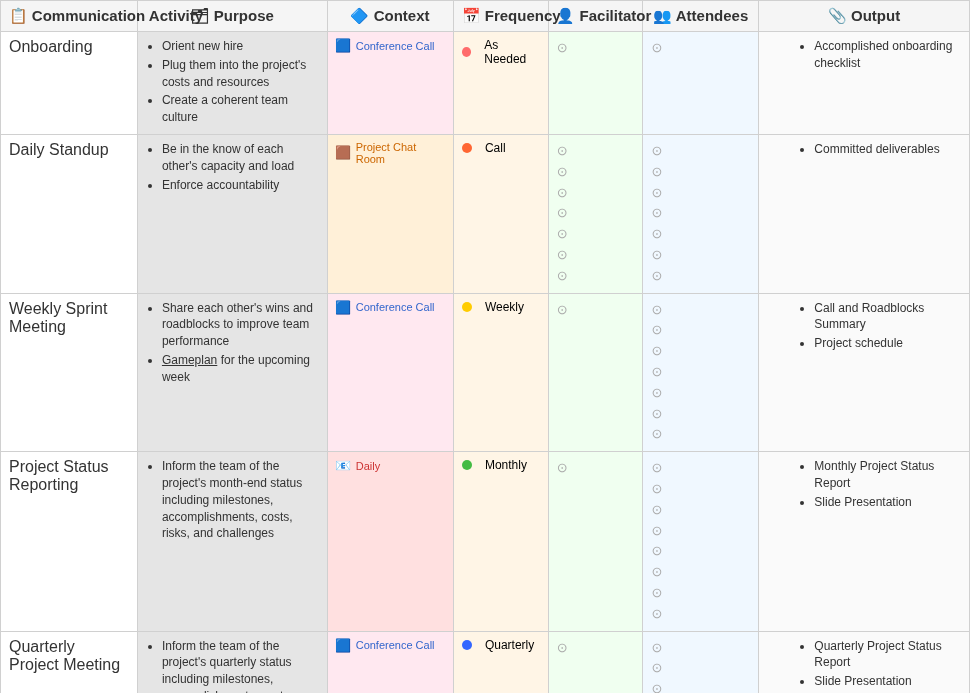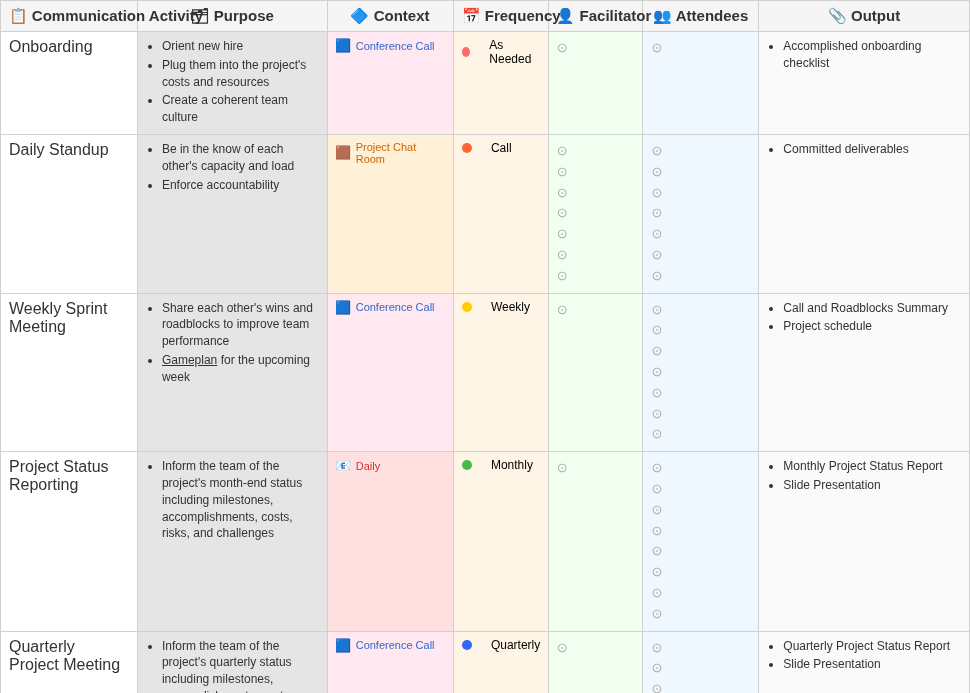--- a/index.html
+++ b/index.html
@@ -70,38 +70,39 @@
       line-height: 1.4;
     }
     ul.output-list {
       list-style: disc;
       padding-left: 16px;
       color: #333;
     }
     ul.output-list li {
       margin-bottom: 2px;
       line-height: 1.4;
+      margin-left: 31px;
     }
 
     .context-badge {
       display: inline-flex;
       align-items: center;
       gap: 4px;
       font-size: 11px;
       font-weight: 500;
       color: #555;
     }
     .context-icon {
       font-size: 13px;
     }
 
     .freq-badge {
       display: inline-flex;
       align-items: center;
-      gap: 19px;
+      gap: 13px;
       font-size: 12px;
       font-weight: 500;
     }
     .freq-dot {
       width: 10px;
       height: 10px;
       border-radius: 50%;
       display: inline-block;
     }
 

